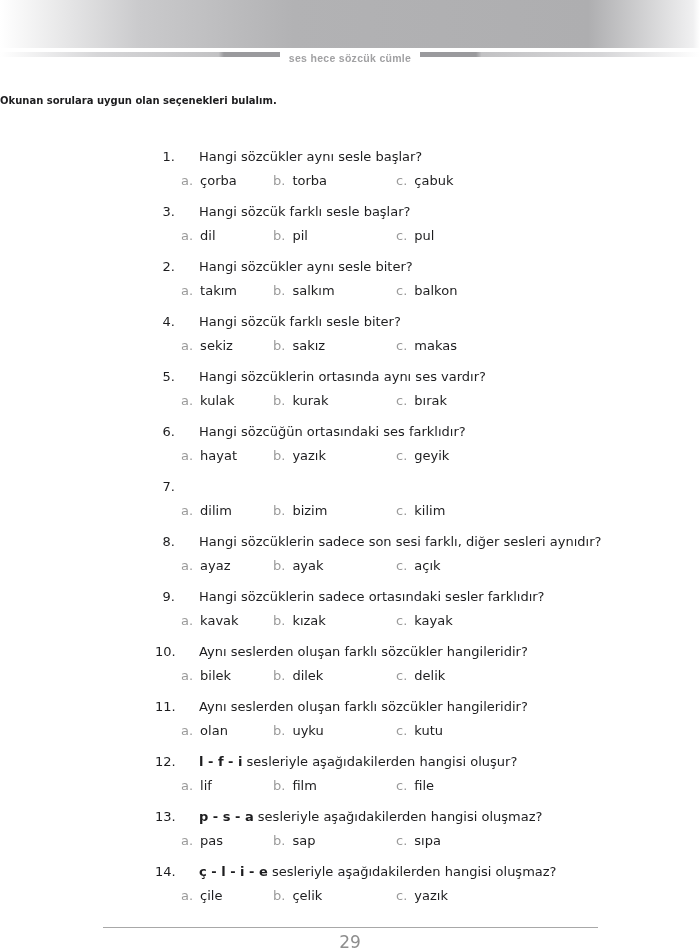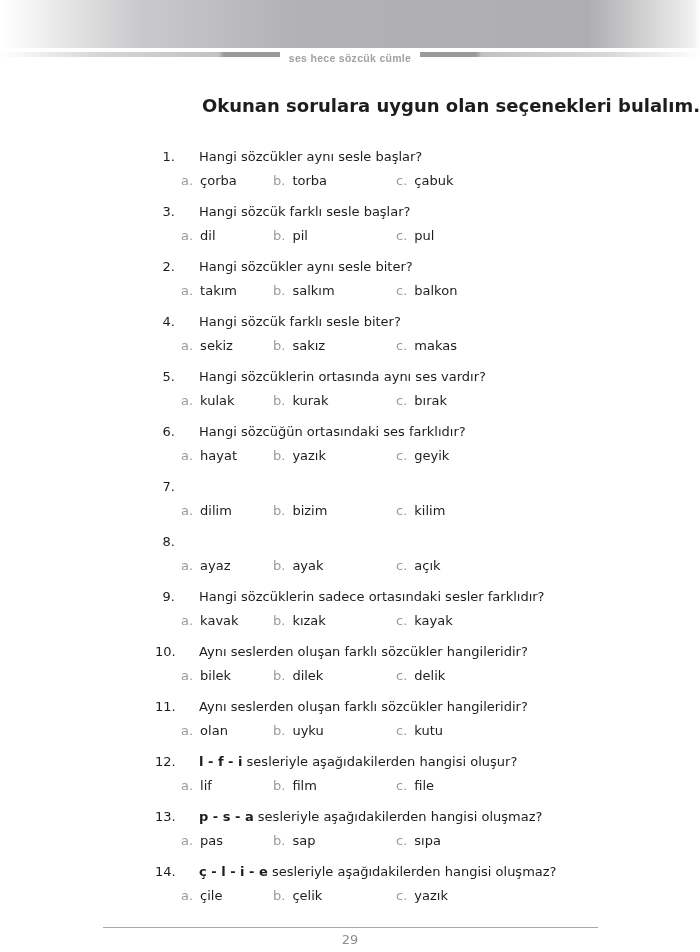--- a/index.html
+++ b/index.html
@@ -10,40 +10,40 @@
   .top-band{position:absolute;left:0;top:0;width:100%;height:48px;
     background:linear-gradient(90deg,#ffffff 0%,#cacacc 20%,#b2b2b4 42%,#aeaeb0 84%,#f0f0f1 99%,#ffffff 100%);}
   .rule-row{position:absolute;left:0;top:52px;width:100%;height:14px;display:flex;align-items:flex-start;}
   .rule{flex:1;height:5px;}
   .rule-left{background:linear-gradient(90deg,rgba(255,255,255,0) 0%,#d6d6d8 35%,#c2c2c4 78%,#9a9a9d 80%,#9a9a9d 100%);}
   .rule-right{background:linear-gradient(270deg,rgba(255,255,255,0) 0%,#d6d6d8 35%,#c2c2c4 78%,#9a9a9d 80%,#9a9a9d 100%);}
   .band-title{padding:0 9px;font-size:10.5px;font-weight:bold;color:#a1a1a3;
     letter-spacing:.3px;font-family:"Liberation Sans",sans-serif;white-space:nowrap;}
 
   
-  .title{position:absolute;top:95px;left:0;width:100%;text-align:right;
-    font-size:18px;font-weight:bold;}
+  .title{position:absolute;top:95px;left:0;width:100%;text-align:left;
+    font-size:10px;font-weight:bold;}
 
   
   .questions{position:absolute;left:155px;top:148px;width:470px;}
   .q{margin-bottom:14px;}
   .q-line{display:flex;font-size:13px;line-height:17px;}
   .num{width:20px;text-align:right;flex:none;}
   .txt{margin-left:24px;}
   .snd{font-weight:bold;}
   .opts{display:flex;margin-left:26px;margin-top:7px;font-size:13px;line-height:17px;}
   .opt{display:flex;}
   .opt-a{width:92px;}
   .opt-b{width:123px;}
   .lt{color:#9b9b9b;margin-right:7px;}
 
   
   .footer-line{position:absolute;left:103px;top:927px;width:495px;height:1px;background:#a8a8a8;}
   .page-num{position:absolute;top:932px;left:0;width:100%;text-align:center;
-    font-size:13px;color:#8e8e8e;}
+    font-size:17px;color:#8e8e8e;}
 </style>
 </head>
 <body>
 
 <div class="page">
 
   <div class="top-band"></div>
 
   <div class="rule-row">
     <div class="rule rule-left"></div>
@@ -197,20 +197,21 @@
         <span class="opt opt-c">
             <span class="lt">c.</span>
             <span class="wd">kilim</span>
           </span>
       </div>
     </div>
 
     <div class="q">
       <div class="q-line">
           <span class="num">8.</span>
+          <span class="txt"><b class="snd"></b><span>Hangi sözcüklerin sadece son sesi farklı, diğer sesleri aynıdır?</span></span>
         </div>
       <div class="opts">
         <span class="opt opt-a">
             <span class="lt">a.</span>
             <span class="wd">ayaz</span>
           </span>
         <span class="opt opt-b">
             <span class="lt">b.</span>
             <span class="wd">ayak</span>
           </span>

